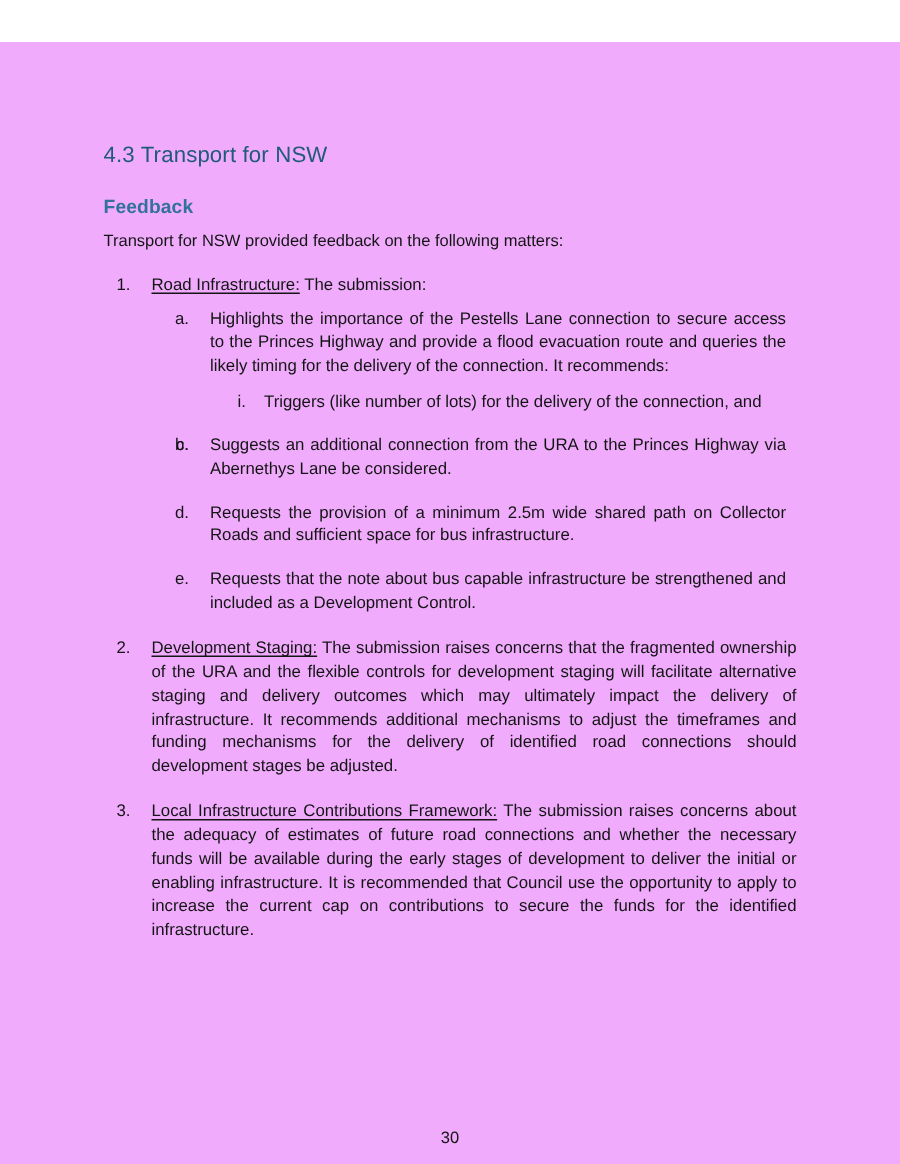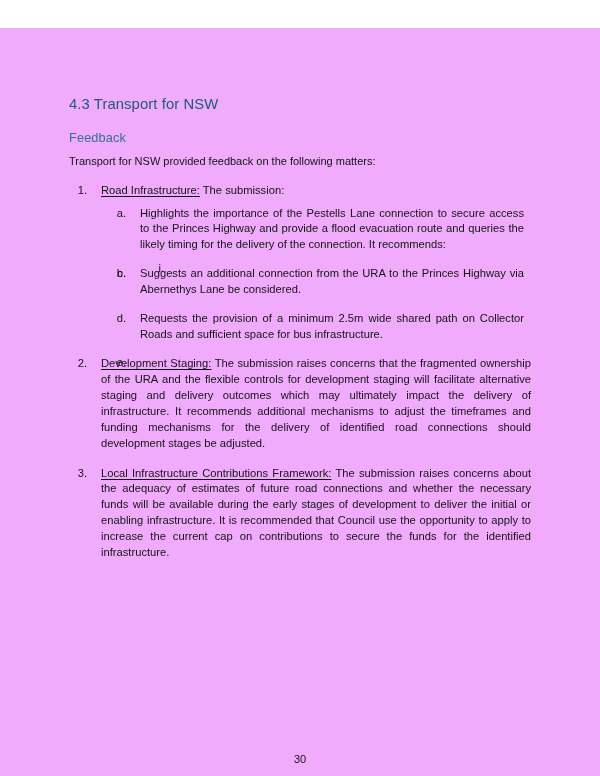--- a/index.html
+++ b/index.html
@@ -36,21 +36,21 @@
   .h-section {
     font-size: 14.8px;
     font-weight: normal;
     color: #215A78;
     margin: 0 0 16px 0;
     letter-spacing: 0.1px;
     line-height: 1.2;
   }
   .h-sub {
     font-size: 12.8px;
-    font-weight: normal;
+    font-weight: bold;
     color: #31719B;
     margin: 0 0 9px 0;
     letter-spacing: 0.1px;
     line-height: 1.2;
   }
 
   
   .intro {
     font-size: 11px;
     line-height: 1.33;
@@ -176,40 +176,42 @@
 
         <ol class="lvl2 lvl2-wrap">
 
           <li>
             <span class="marker">a.</span>
             <span>Highlights the importance of the Pestells Lane connection to secure access to the Princes Highway and provide a flood evacuation route and queries the likely timing for the delivery of the connection. It recommends:</span>
 
             <ol class="lvl3 lvl3-wrap">
               <li>
                 <span class="marker">i.</span>
+                <span class="nojustify">Triggers (like number of lots) for the delivery of the connection, and</span>
               </li>
             </ol>
           </li>
 
           <li>
             <span class="marker">b.</span>
           </li>
 
           <li>
             <span class="marker">c.</span>
             <span>Suggests an additional connection from the URA to the Princes Highway via Abernethys Lane be considered.</span>
           </li>
 
           <li>
             <span class="marker">d.</span>
             <span>Requests the provision of a minimum 2.5m wide shared path on Collector Roads and sufficient space for bus infrastructure.</span>
           </li>
 
           <li>
             <span class="marker">e.</span>
+            <span>Requests that the note about bus capable infrastructure be strengthened and included as a Development Control.</span>
           </li>
 
         </ol>
       </li>
 
       <li>
         <span class="marker">2.</span>
         <span class="lead-term">Development Staging:</span><span> The submission raises concerns that the fragmented ownership of the URA and the flexible controls for development staging will facilitate alternative staging and delivery outcomes which may ultimately impact the delivery of infrastructure. It recommends additional mechanisms to adjust the timeframes and funding mechanisms for the delivery of identified road connections should development stages be adjusted.</span>
       </li>
 

